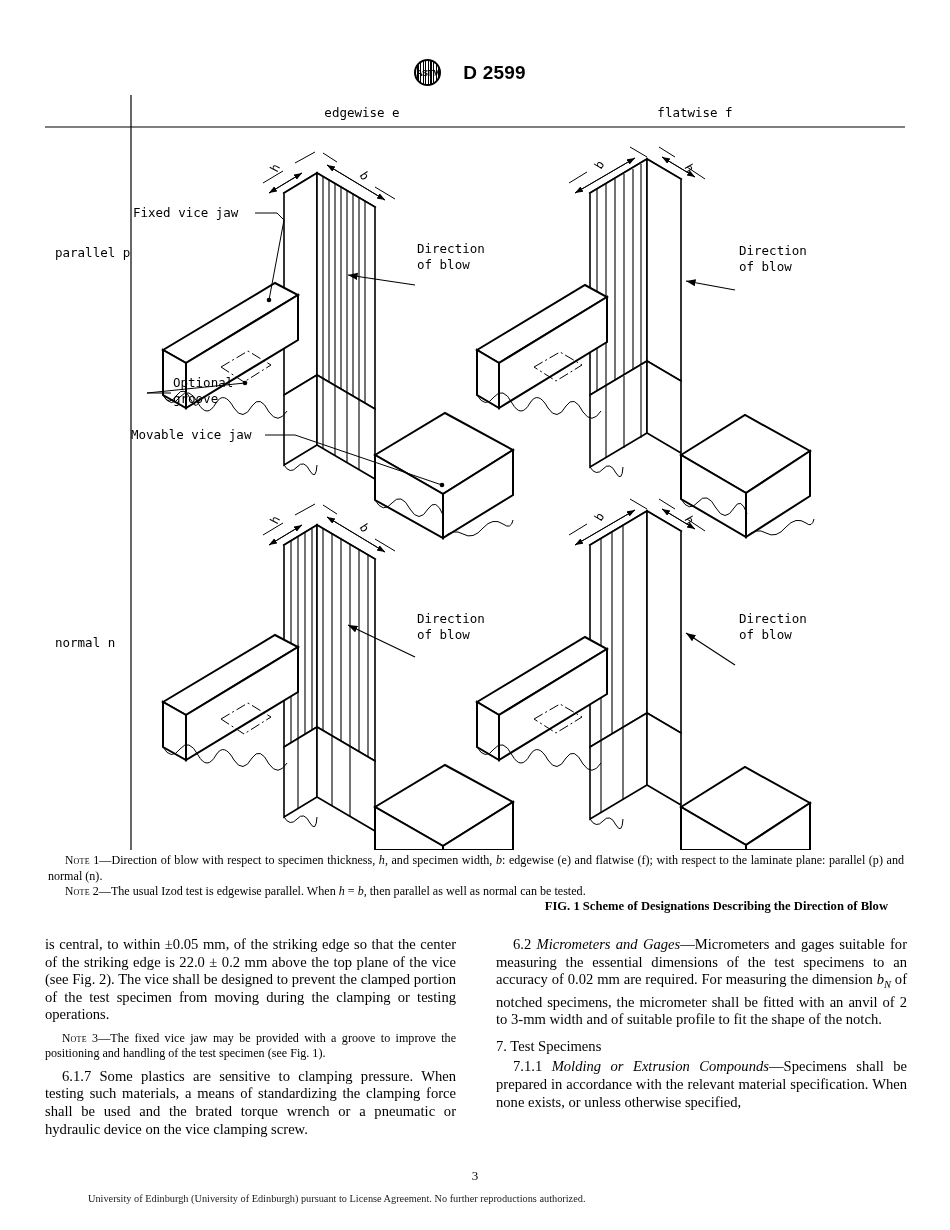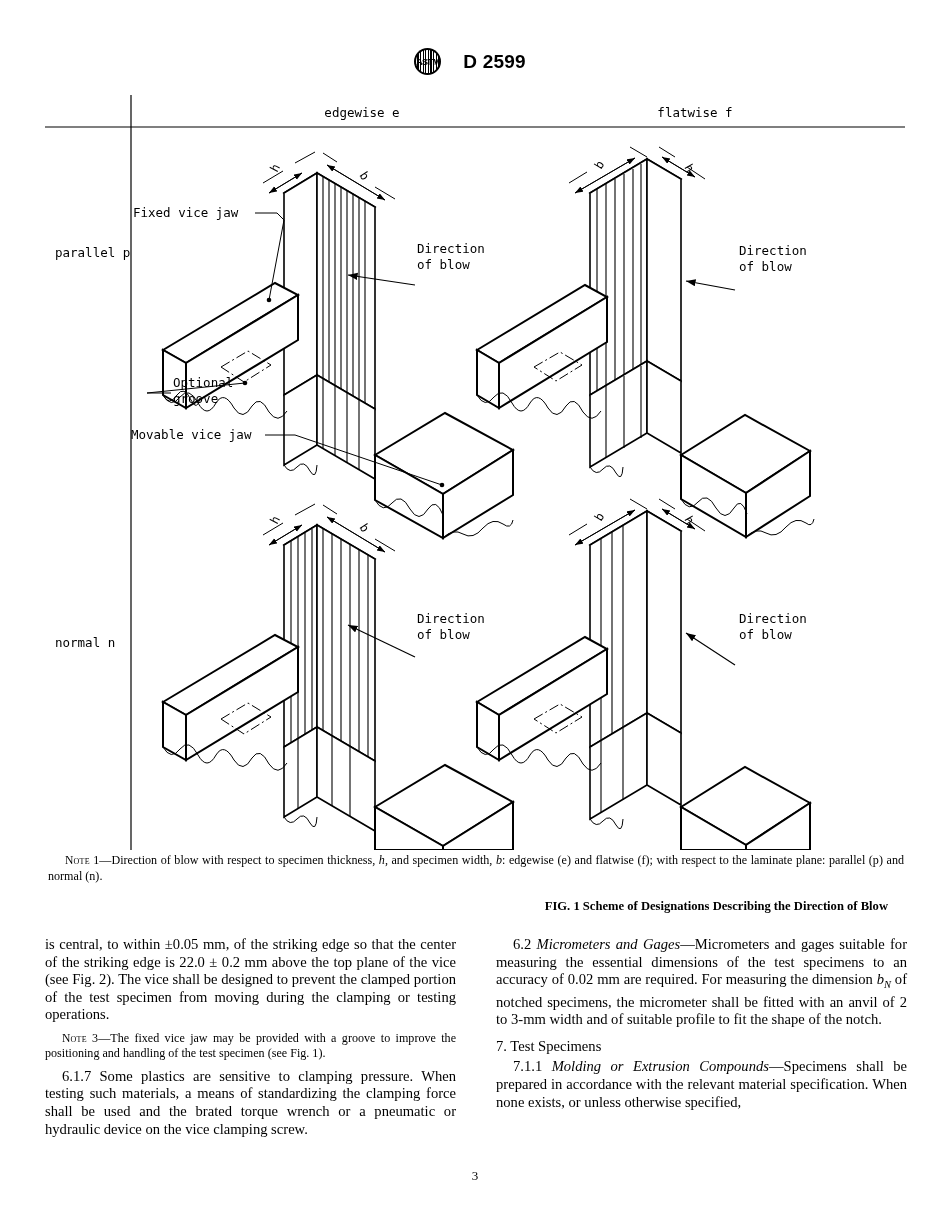--- a/index.html
+++ b/index.html
@@ -13,21 +13,21 @@
     height: 1230px;
     position: relative;
     font-family: "Liberation Serif", "DejaVu Serif", serif;
     color: #000000;
     overflow: hidden;
   }
 
   
   .page-header {
     position: absolute;
-    top: 48px;
+    top: 59px;
     left: 0;
     width: 940px;
     text-align: center;
     display: flex;
     justify-content: center;
     align-items: center;
     gap: 22px;
   }
   .astm-mark {
     width: 27px;
@@ -518,20 +518,21 @@
         <line x1="690" y1="570" x2="641" y2="538" marker-end="url(#ah)"></line>
       </g>
       <text x="694" y="528" font-family="DejaVu Sans Mono, monospace" font-size="12.5" fill="#000">Direction</text>
       <text x="694" y="544" font-family="DejaVu Sans Mono, monospace" font-size="12.5" fill="#000">of blow</text>
     </g>
   </svg>
 </div>
 
 <div class="notes">
   <p class="note-p"><span class="smallcap">Note</span> <span>1—</span><span>Direction of blow with respect to specimen thickness, </span><span class="ital">h</span><span>, and specimen width, </span><span class="ital">b</span><span>: edgewise (e) and flatwise (f); with respect to the laminate plane: parallel (p) and normal (n).</span></p>
+  <p class="note-p"><span class="smallcap">Note</span> <span>2—</span><span>The usual Izod test is edgewise parallel. When </span><span class="ital">h</span><span> = </span><span class="ital">b</span><span>, then parallel as well as normal can be tested.</span></p>
 </div>
 
 <div class="fig-caption">FIG. 1 Scheme of Designations Describing the Direction of Blow</div>
 
 <div class="body-cols">
 
   <div class="col">
     <p class="para">is central, to within ±0.05 mm, of the striking edge so that the center of the striking edge is 22.0 ± 0.2 mm above the top plane of the vice (see Fig. 2). The vice shall be designed to prevent the clamped portion of the test specimen from moving during the clamping or testing operations.</p>
 
     <p class="note-small"><span class="smallcap">Note</span> <span>3—</span><span>The fixed vice jaw may be provided with a groove to improve the positioning and handling of the test specimen (see Fig. 1).</span></p>
@@ -544,13 +545,14 @@
 
     <h3 class="sec-head">7. Test Specimens</h3>
 
 
     <p class="para indent"><span>7.1.1 </span><span class="ital">Molding or Extrusion Compounds</span><span>—Specimens shall be prepared in accordance with the relevant material specification. When none exists, or unless otherwise specified,</span></p>
   </div>
 </div>
 
 <div class="page-num">3</div>
 <div class="footer-block">
+  <p class="footer-line">University of Edinburgh (University of Edinburgh) pursuant to License Agreement. No further reproductions authorized.</p>
 </div>
 
 </body></html>

